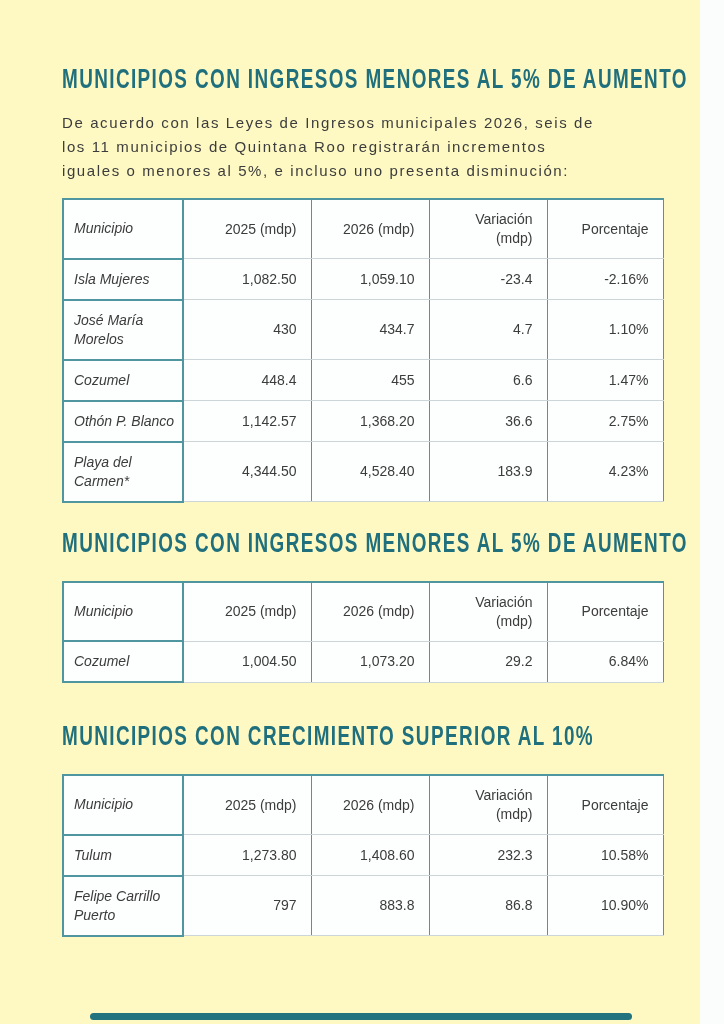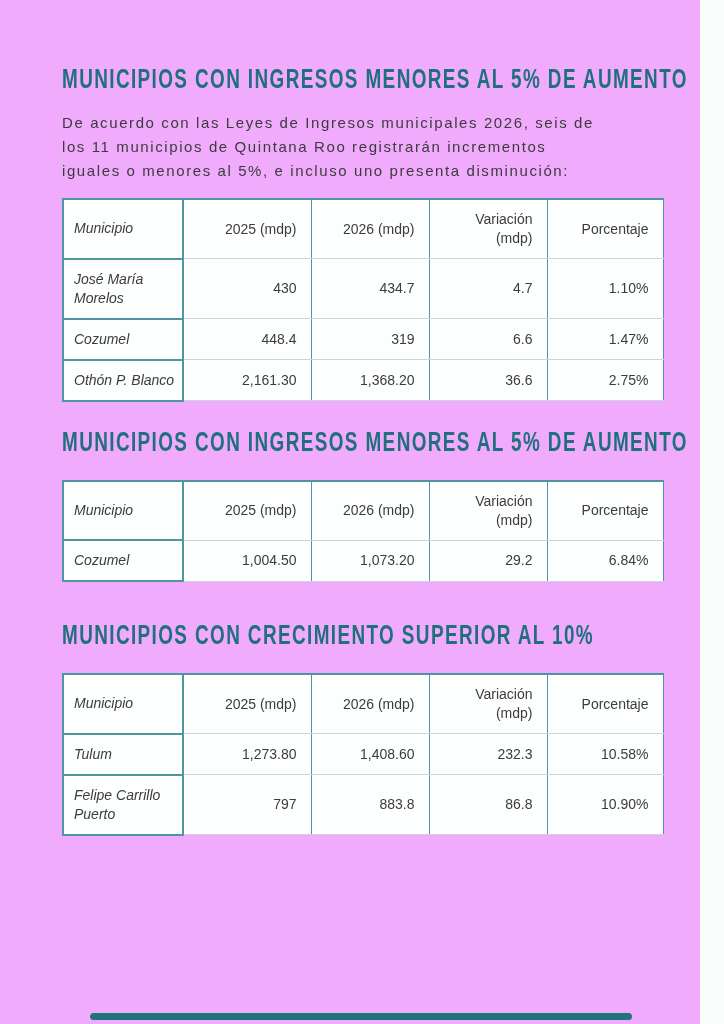--- a/index.html
+++ b/index.html
@@ -5,21 +5,21 @@
   * { margin: 0; padding: 0; box-sizing: border-box; }
   html, body { width: 724px; }
   body {
     font-family: "Liberation Sans", "DejaVu Sans", sans-serif;
     background: #fbfdfd;
   }
   .page {
     position: relative;
     width: 700px;
     height: 1024px;
-    background: #f0abfc;
+    background: #fef9c3;
     overflow: hidden;
   }
   .content {
     padding: 66px 62px 0 62px;
   }
   .section-title {
     display: inline-block;
     color: #1f6f7d;
     font-size: 27px;
     font-weight: bold;
@@ -104,40 +104,54 @@
           <tr>
             <th>Municipio</th>
             <th>2025 (mdp)</th>
             <th>2026 (mdp)</th>
             <th>Variación (mdp)</th>
             <th>Porcentaje</th>
           </tr>
         </thead>
         <tbody>
             <tr>
+              <td>Isla Mujeres</td>
+              <td>1,082.50</td>
+              <td>1,059.10</td>
+              <td>-23.4</td>
+              <td>-2.16%</td>
+            </tr>
+            <tr>
               <td>José María
 Morelos</td>
               <td>430</td>
               <td>434.7</td>
               <td>4.7</td>
               <td>1.10%</td>
             </tr>
             <tr>
               <td>Cozumel</td>
               <td>448.4</td>
-              <td>319</td>
+              <td>455</td>
               <td>6.6</td>
               <td>1.47%</td>
             </tr>
             <tr>
               <td>Othón P. Blanco</td>
-              <td>2,161.30</td>
+              <td>1,142.57</td>
               <td>1,368.20</td>
               <td>36.6</td>
               <td>2.75%</td>
+            </tr>
+            <tr>
+              <td>Playa del Carmen*</td>
+              <td>4,344.50</td>
+              <td>4,528.40</td>
+              <td>183.9</td>
+              <td>4.23%</td>
             </tr>
           </tbody>
       </table>
     </section>
 
     <section class="sec sec-2">
       <h1 class="section-title">MUNICIPIOS CON INGRESOS MENORES AL 5% DE AUMENTO</h1><br>
       <table class="data-table">
         <colgroup>
           <col style="width:120px">

